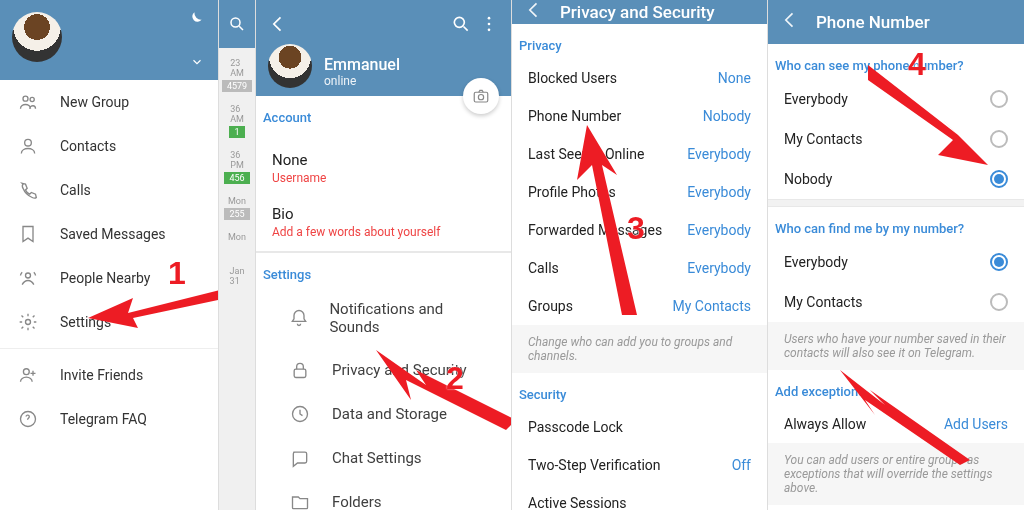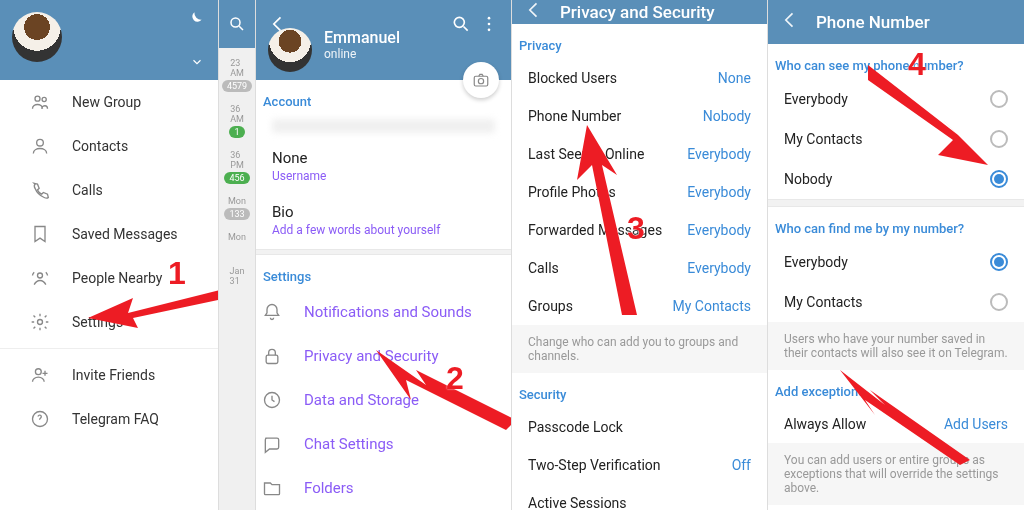--- a/index.html
+++ b/index.html
@@ -10,61 +10,61 @@
   .p3 { width: 256px; }
   .p4 { width: 256px; }
   .p5 { width: 256px; }
 
   
   .drawer-header { background: #5a8fb8; height: 80px; position: relative; padding: 12px; }
   .avatar { width: 50px; height: 50px; border-radius: 50%; background: radial-gradient(circle at 50% 30%, #6b4423 30%, #f5f0e8 30% 55%, #333 55%); display: inline-block; }
   .moon { position: absolute; right: 14px; top: 10px; color: #fff; font-size: 18px; }
   .chev { position: absolute; right: 14px; bottom: 8px; color: #fff; font-size: 14px; }
   .drawer-list { background: #fff; flex: 1; }
-  .ditem { display: flex; align-items: center; padding: 12px 28px; color: #333; font-size: 14px; cursor: pointer; }
+  .ditem { display: flex; align-items: center; padding: 12px 16px; color: #333; font-size: 14px; cursor: pointer; }
   .ditem .dicon { width: 24px; margin-right: 20px; color: #888; display: flex; align-items: center; justify-content: center; }
   .dicon svg { width: 20px; height: 20px; stroke: #888; fill: none; stroke-width: 1.6; }
   .dsep { height: 1px; background: #eee; margin: 4px 0; }
 
   
   .sliver-top { background: #5a8fb8; height: 48px; display: flex; align-items: center; justify-content: center; position: relative; }
   .sliver-search { width: 18px; height: 18px; }
   .sliver-body { flex: 1; padding-top: 4px; }
   .srow { display: flex; flex-direction: column; align-items: center; padding: 6px 16px; font-size: 9px; color: #999; }
-  .sbadge { background: #4caf50; color: #fff; border-radius: 6px; padding: 1px 5px; font-size: 9px; margin-top: 2px; }
+  .sbadge { background: #4caf50; color: #fff; border-radius: 0; padding: 1px 5px; font-size: 9px; margin-top: 2px; }
   .sbadge.gray { background: #bbb; }
 
   
   .tgheader { background: #5a8fb8; height: 110px; position: relative; padding: 8px 12px; color: #fff; }
   .tgheader .back { position: absolute; left: 12px; top: 14px; }
   .tgheader .search { position: absolute; right: 40px; top: 14px; }
   .tgheader .more { position: absolute; right: 12px; top: 14px; }
-  .prof { display: flex; align-items: flex-start; margin-top: 20px; }
+  .prof { display: flex; align-items: flex-end; margin-top: 36px; }
   .prof .avatar { width: 44px; height: 44px; margin-right: 12px; }
   .prof .name { font-size: 16px; font-weight: 500; }
   .prof .status { font-size: 12px; opacity: .9; }
   .fab { position: absolute; right: 12px; bottom: -18px; width: 36px; height: 36px; background: #fff; border-radius: 50%; display: flex; align-items: center; justify-content: center; box-shadow: 0 2px 4px rgba(0,0,0,.2); }
   .section-head { color: #3a8bd8; font-size: 13px; font-weight: 500; padding: 14px 7px 6px; }
   .srow3 { padding: 8px 16px 12px; }
   .srow3 .lbl { font-size: 15px; color: #222; }
-  .srow3 .sub { font-size: 12px; color: #8b5cf6; margin-top: 2px; }
-  .slist-item { display: flex; align-items: center; padding: 12px 4px; font-size: 15px; color: #8b5cf6; }
+  .srow3 .sub { font-size: 12px; color: #ef4444; margin-top: 2px; }
+  .slist-item { display: flex; align-items: center; padding: 12px 32px; font-size: 15px; color: #404040; }
   .slist-item .sicon { width: 24px; margin-right: 20px; display: flex; align-items: center; justify-content: center; }
   .sicon svg { width: 20px; height: 20px; stroke: #888; fill: none; stroke-width: 1.6; }
   .thick-sep { height: 8px; background: #f2f2f2; border-top: 1px solid #e8e8e8; border-bottom: 1px solid #e8e8e8; }
   .blur { filter: blur(3px); background: #f0f0f0; height: 20px; border-radius: 3px; margin: 4px 16px 8px; }
 
   
   .smheader { background: #5a8fb8; height: 44px; display: flex; align-items: center; color: #fff; padding: 0 12px; font-size: 17px; font-weight: 500; }
   .smheader .back { margin-right: 16px; }
   .smheader .title { flex: 1; }
   .qa { color: #fff; opacity: .9; }
   .prow { display: flex; justify-content: space-between; align-items: center; padding: 11px 16px; font-size: 14px; color: #222; }
   .prow .val { color: #3a8bd8; font-size: 14px; }
-  .hint { font-size: 12px; color: #999; padding: 10px 16px; background: #f6f6f6; }
+  .hint { font-size: 12px; color: #999; padding: 10px 16px; background: #f6f6f6; font-style: italic; }
   .radio { width: 18px; height: 18px; border: 2px solid #bbb; border-radius: 50%; display: inline-flex; align-items: center; justify-content: center; }
   .radio.on { border-color: #3a8bd8; }
   .radio.on::after { content: ''; width: 10px; height: 10px; background: #3a8bd8; border-radius: 50%; }
 
   
   .arrow { position: absolute; z-index: 50; pointer-events: none; }
   .num { position: absolute; z-index: 51; color: #ed1c24; font-weight: 900; font-size: 32px; font-family: Arial Black, Arial; text-shadow: 0 0 2px #fff; pointer-events: none; }
   svg.arrsvg { overflow: visible; }
   .arrsvg path { fill: #ed1c24; }
 
@@ -183,21 +183,21 @@
       <div class="srow">
         <span>36 AM</span>
         <span class="sbadge ">1</span>
       </div>
       <div class="srow">
         <span>36 PM</span>
         <span class="sbadge ">456</span>
       </div>
       <div class="srow">
         <span>Mon</span>
-        <span class="sbadge gray">133</span>
+        <span class="sbadge gray">255</span>
       </div>
       <div class="srow">
         <span>Mon</span>
       </div>
       <div class="srow">
         <span></span>
       </div>
       <div class="srow">
         <span>Jan 31</span>
       </div>

